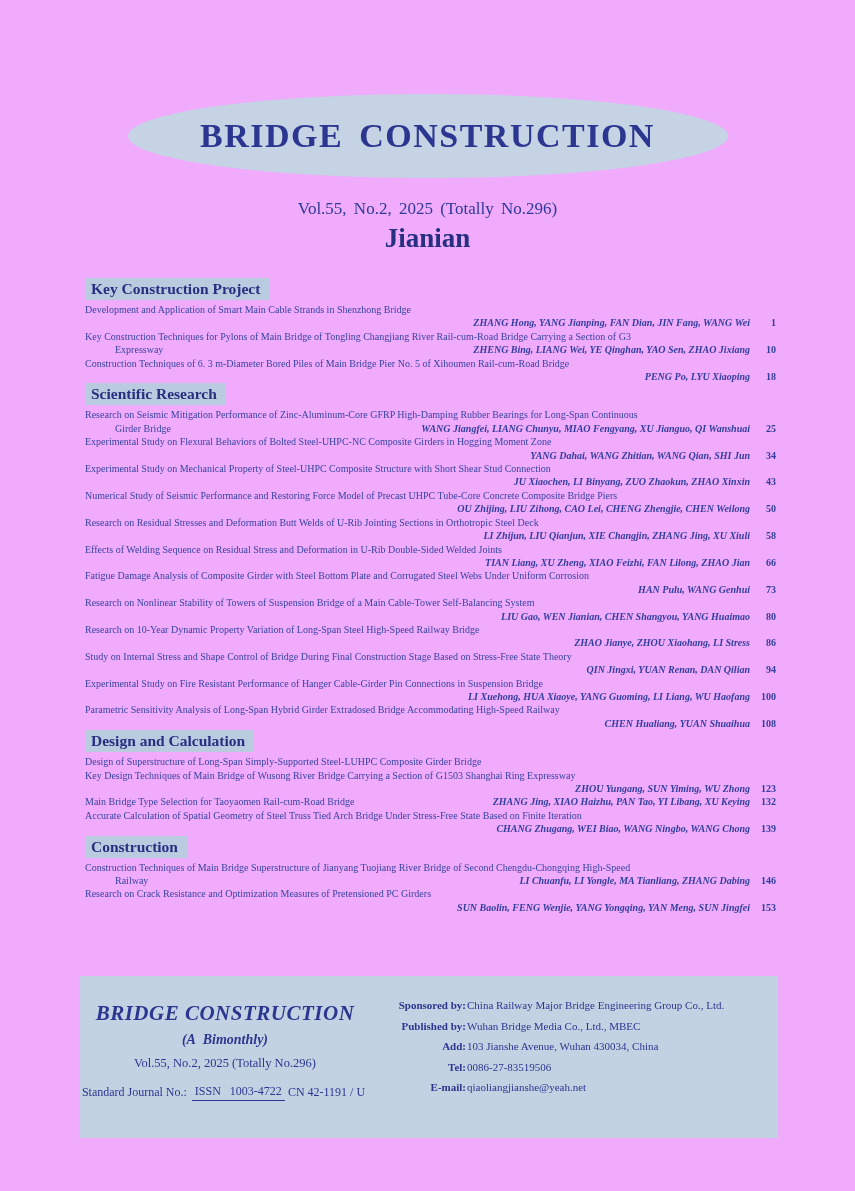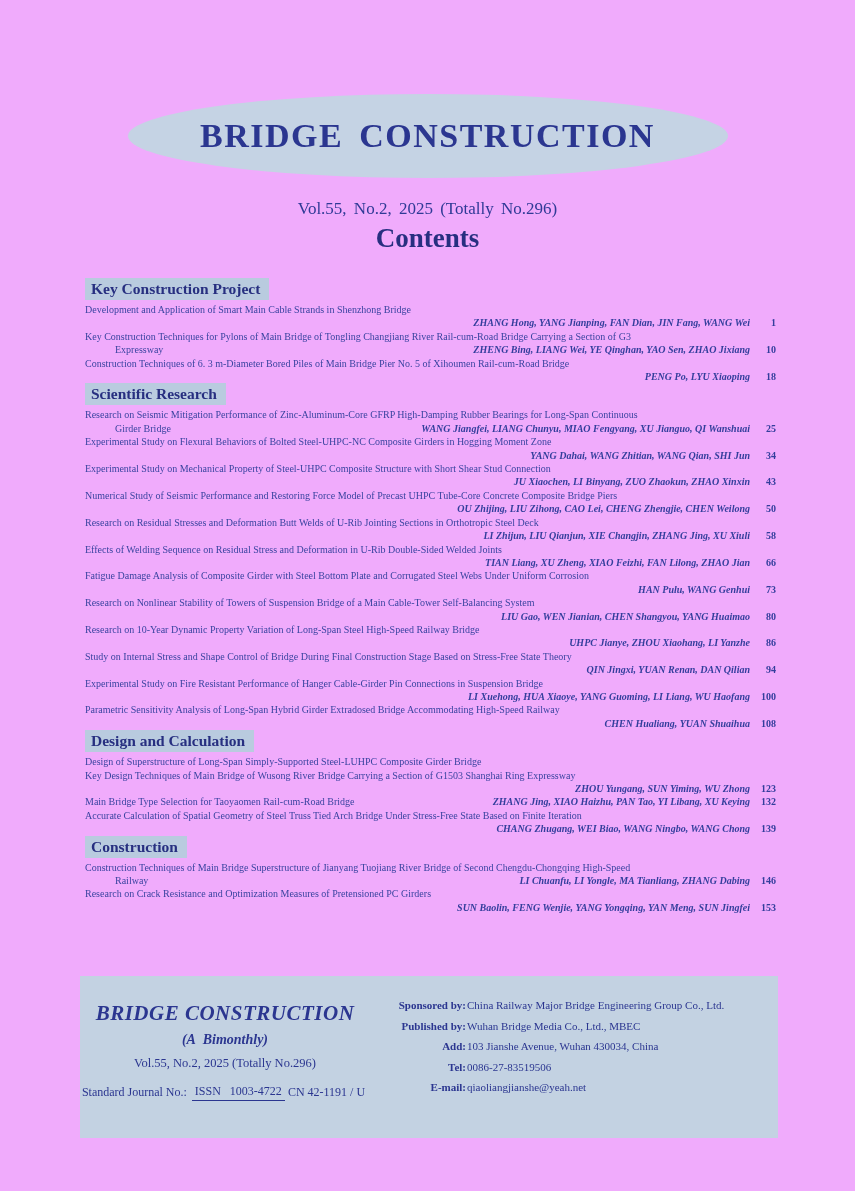--- a/index.html
+++ b/index.html
@@ -59,21 +59,21 @@
 </head>
 <body>
 
 <div class="page">
 
   <div class="masthead">
     <div class="ellipse">
       <div class="journal-title">BRIDGE CONSTRUCTION</div>
     </div>
     <div class="issue-line">Vol.55, No.2, 2025 (Totally No.296)</div>
-    <div class="contents-title">Contents</div>
+    <div class="contents-title">Jianian</div>
   </div>
 
   <div class="toc">
 
     <div class="section">
       <div class="section-header">Key Construction Project</div>
 
       <div class="entry">
         <div class="t">Development and Application of Smart Main Cable Strands in Shenzhong Bridge</div>
         <div class="al">
@@ -164,21 +164,21 @@
         <div class="al">
           <span class="cont"></span>
           <span class="au">LIU Gao, WEN Jianian, CHEN Shangyou, YANG Huaimao</span>
           <span class="pg">80</span>
         </div>
       </div>
       <div class="entry">
         <div class="t">Research on 10-Year Dynamic Property Variation of Long-Span Steel High-Speed Railway Bridge</div>
         <div class="al">
           <span class="cont"></span>
-          <span class="au">UHPC Jianye, ZHOU Xiaohang, LI Yanzhe</span>
+          <span class="au">ZHAO Jianye, ZHOU Xiaohang, LI Stress</span>
           <span class="pg">86</span>
         </div>
       </div>
       <div class="entry">
         <div class="t">Study on Internal Stress and Shape Control of Bridge During Final Construction Stage Based on Stress-Free State Theory</div>
         <div class="al">
           <span class="cont"></span>
           <span class="au">QIN Jingxi, YUAN Renan, DAN Qilian</span>
           <span class="pg">94</span>
         </div>

